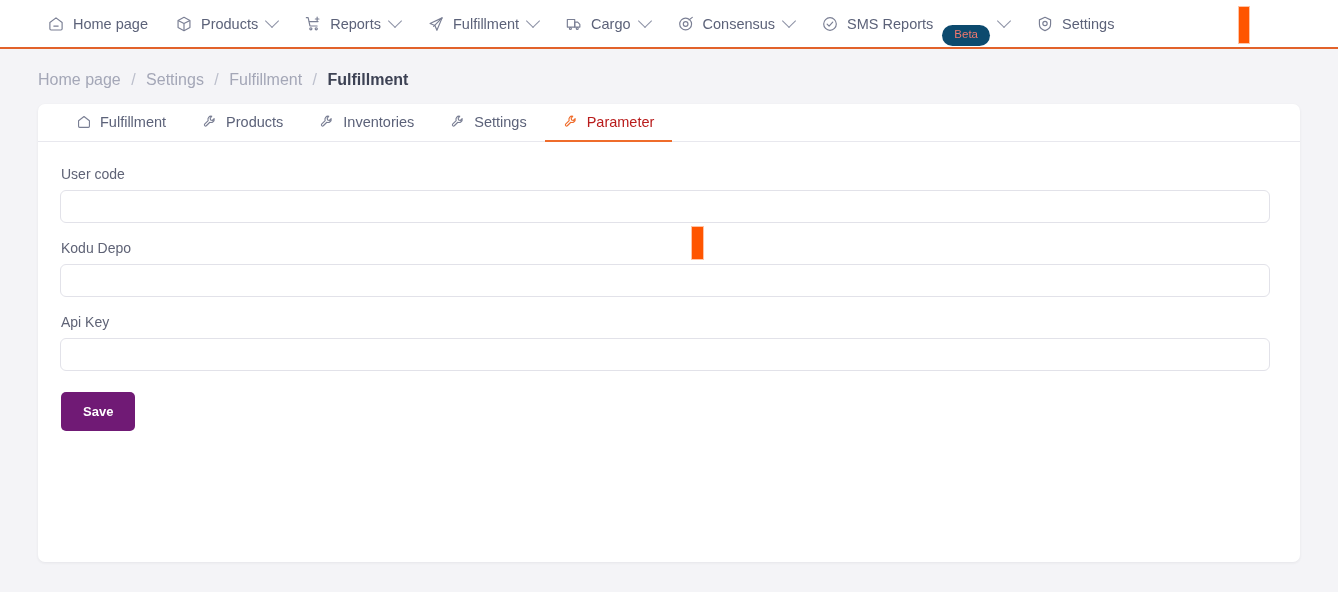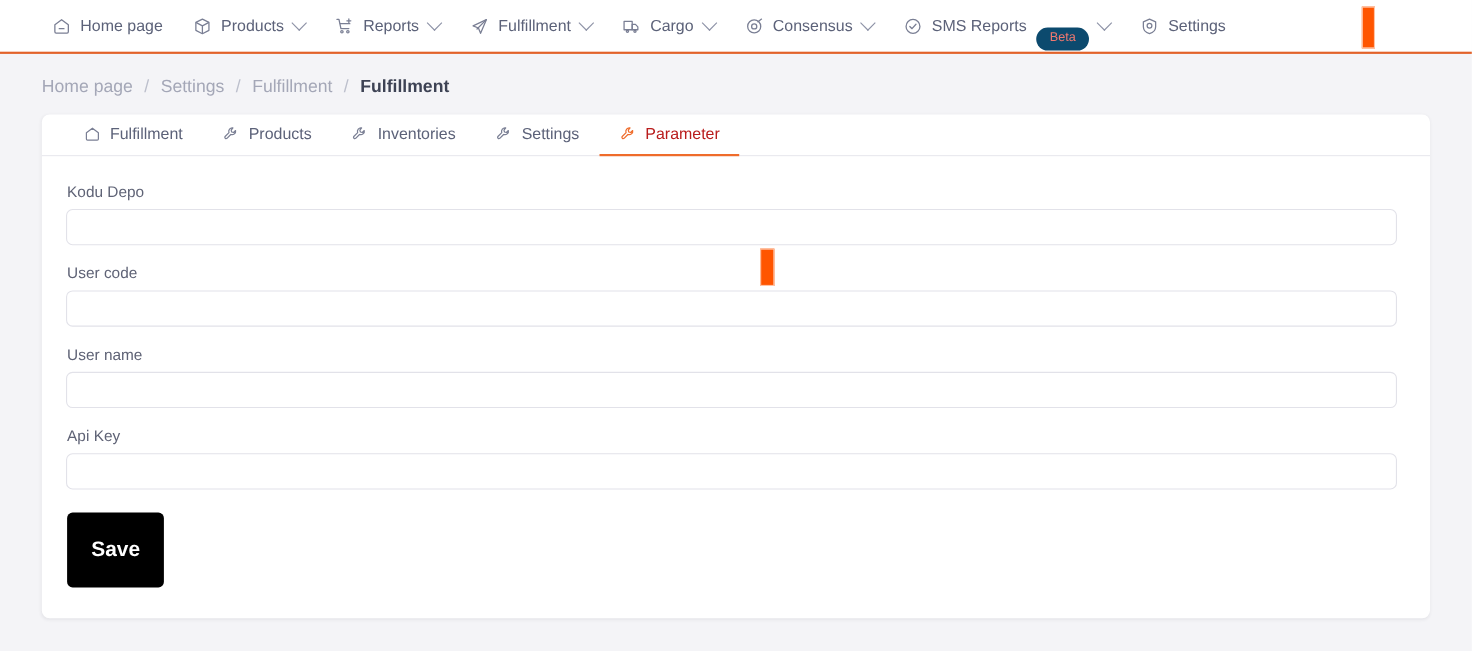--- a/index.html
+++ b/index.html
@@ -165,28 +165,28 @@
     font-size: 11px;
     letter-spacing: 4px;
     color: #f0f0f4;
     pointer-events: none;
     user-select: none;
   }
   .field-wrap { position: relative; }
 
   .save-row { padding: 4px 0 0 1px; }
   .save-button {
-    background: #000000;
+    background: #701a75;
     color: #ffffff;
     border: none;
     border-radius: 5px;
     font-family: "Liberation Sans", sans-serif;
-    font-size: 19px;
+    font-size: 13px;
     font-weight: bold;
-    padding: 23px 22px;
+    padding: 12px 22px;
     cursor: pointer;
   }
 </style>
 </head>
 <body>
 
 <div class="topnav">
 
   <div class="nav-item">
     <span class="nav-ico">
@@ -345,39 +345,33 @@
       <span>Parameter</span>
     </div>
 
   </div>
 
   <div class="marker marker-tab"></div>
 
   <div class="form">
 
     <div class="field">
+      <label class="field-label">User code</label>
+      <div class="field-wrap">
+        <input class="field-input" type="text" placeholder="" style="">
+      </div>
+    </div>
+
+    <div class="field">
       <label class="field-label">Kodu Depo</label>
       <div class="field-wrap">
         <input class="field-input" type="text" placeholder="" style="">
       </div>
     </div>
 
-    <div class="field">
-      <label class="field-label">User code</label>
-      <div class="field-wrap">
-        <input class="field-input" type="text" placeholder="" style="">
-      </div>
-    </div>
-
-    <div class="field">
-      <label class="field-label">User name</label>
-      <div class="field-wrap">
-        <input class="field-input" type="text" placeholder="" style="">
-      </div>
-    </div>
 
 
     <div class="field">
       <label class="field-label">Api Key</label>
       <div class="field-wrap">
         <input class="field-input" type="text" placeholder="" style="">
       </div>
     </div>
 
     <div class="save-row">

